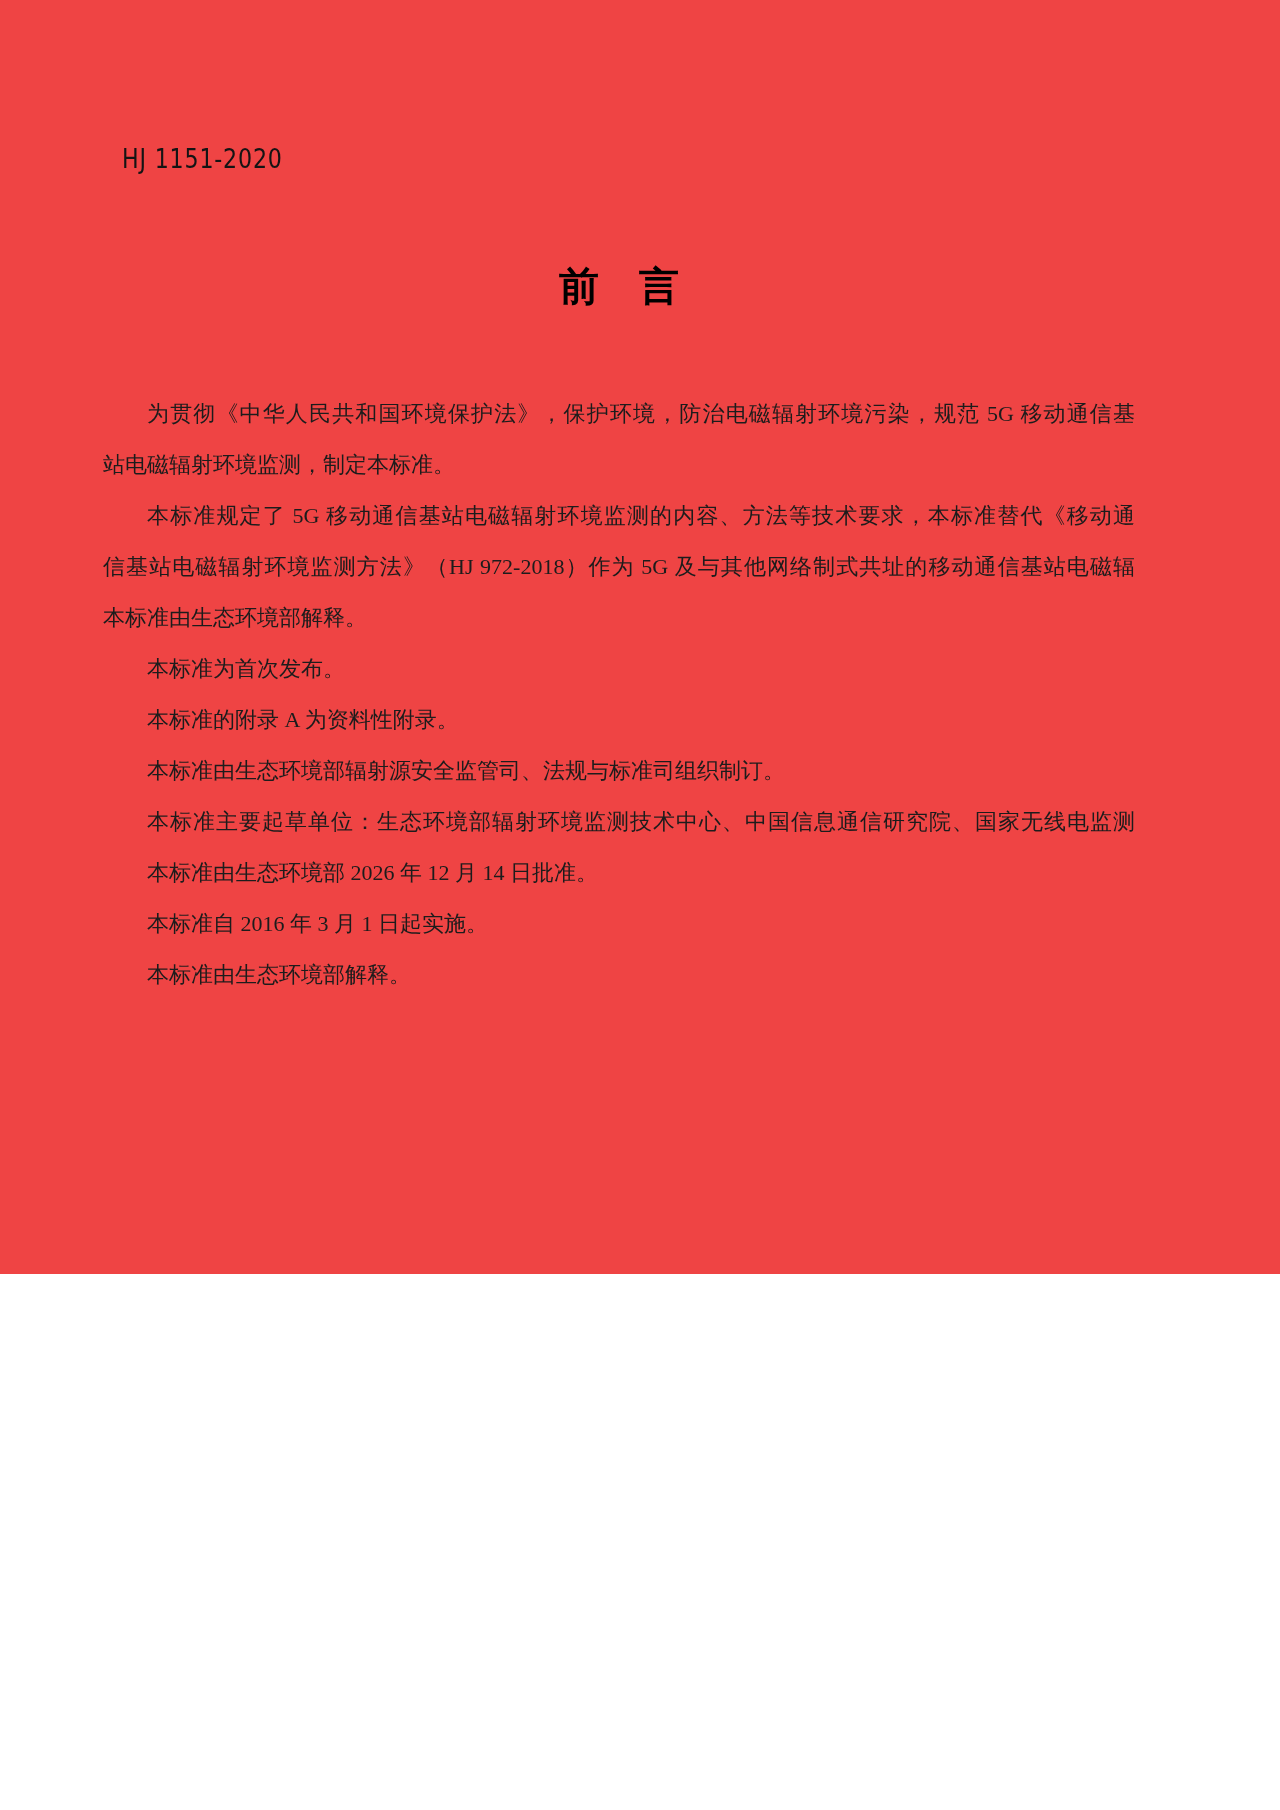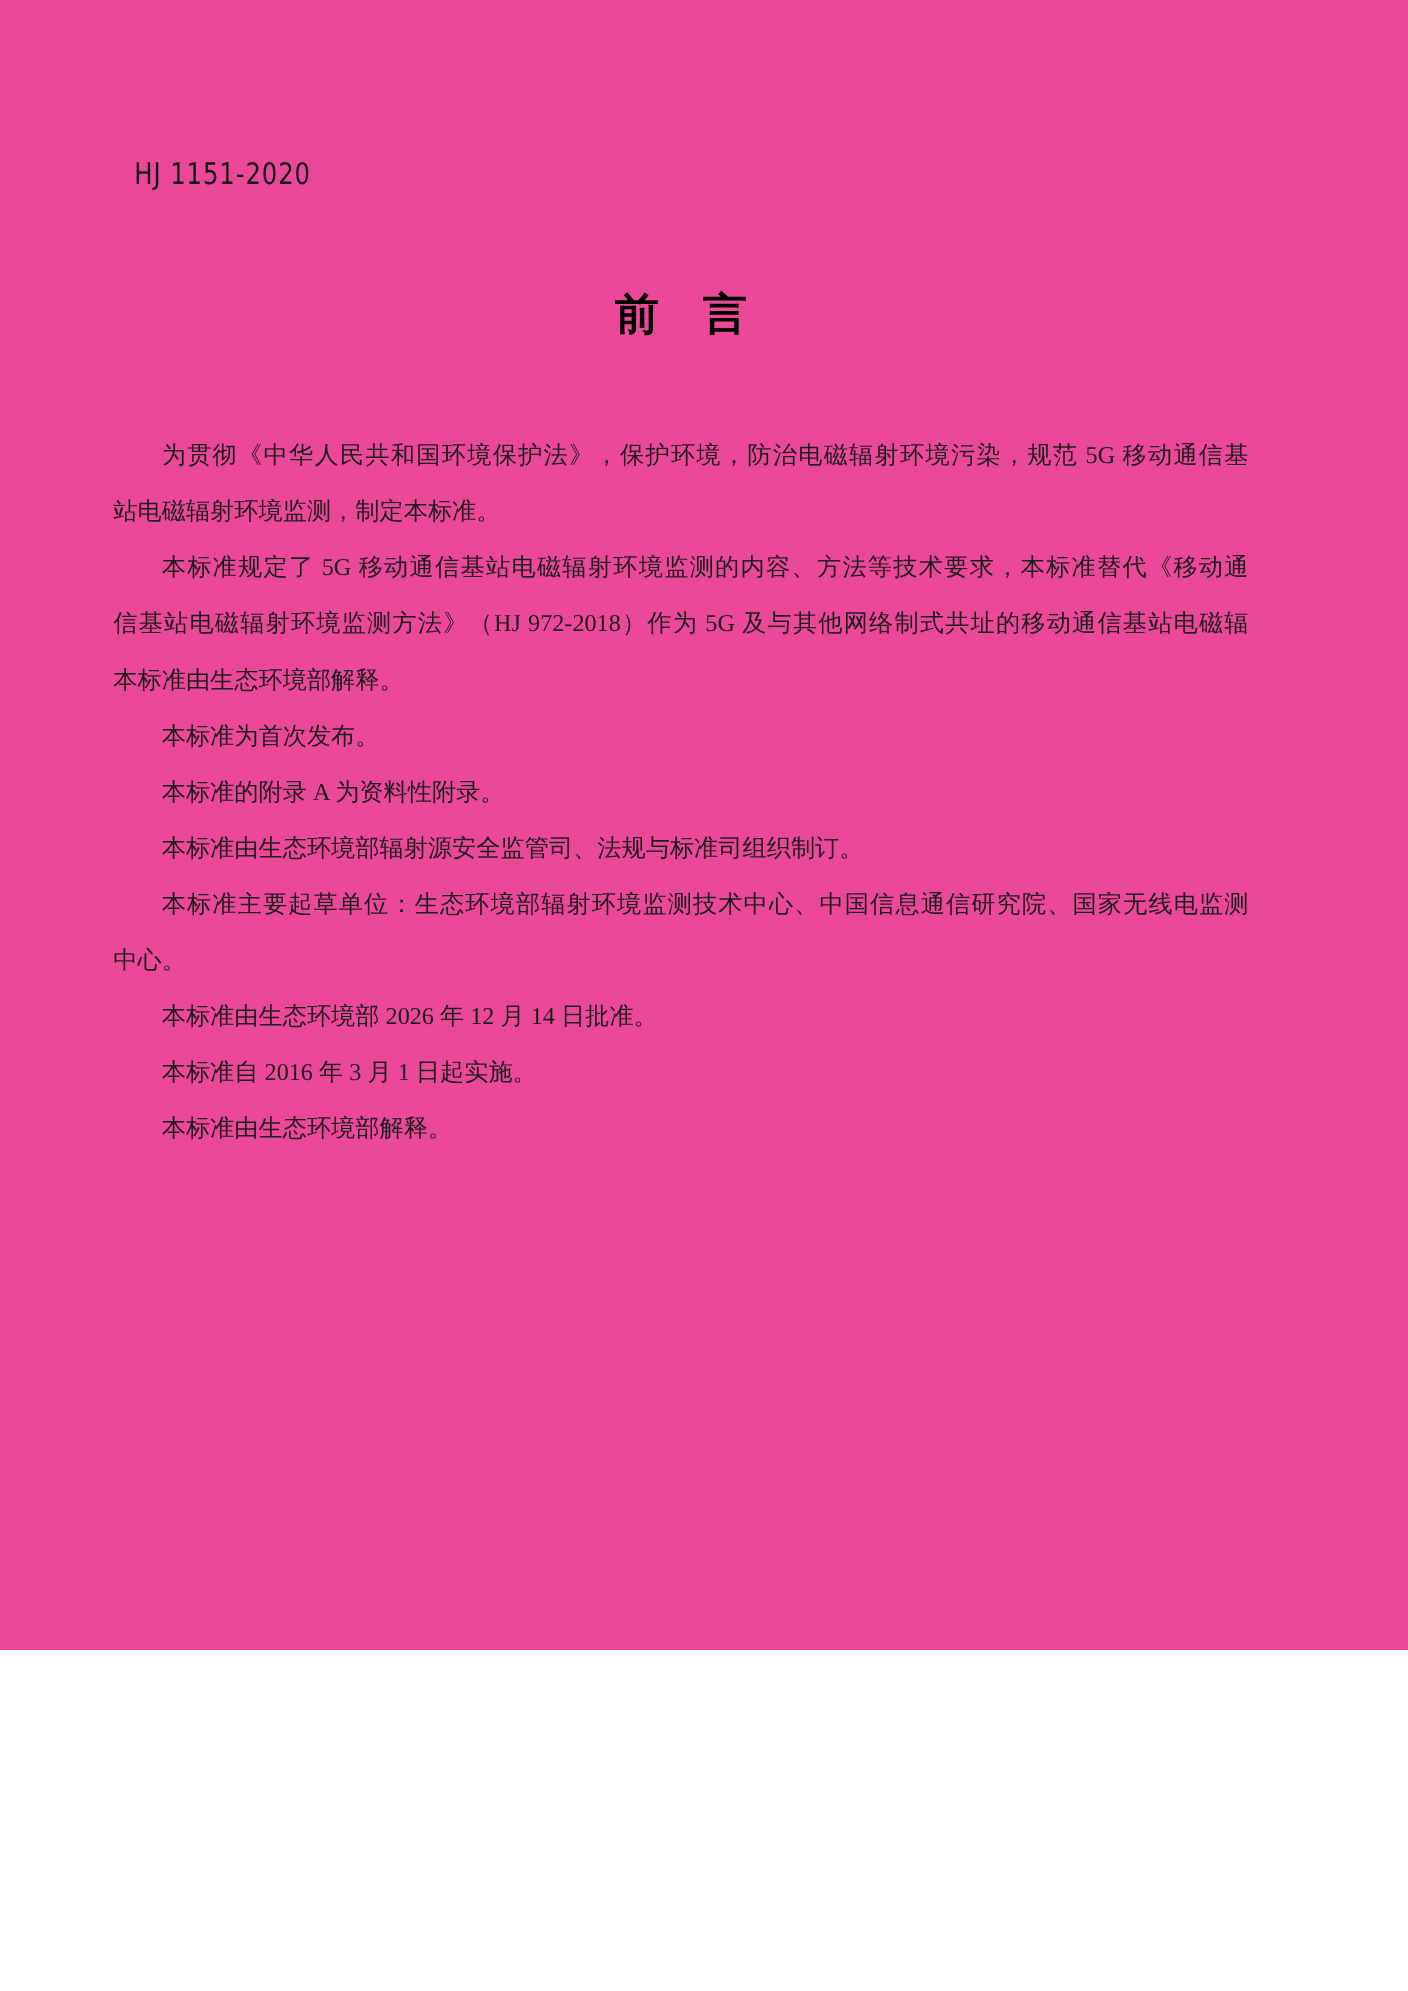--- a/index.html
+++ b/index.html
@@ -3,22 +3,22 @@
 <meta charset="utf-8">
 <style>
   html, body {
     margin: 0;
     padding: 0;
     background: #ffffff;
   }
   .page {
     position: relative;
     width: 1280px;
-    height: 1500px;
-    background: #ec4899;
+    height: 1274px;
+    background: #ef4444;
     overflow: hidden;
     font-family: "Liberation Serif", "DejaVu Serif", serif;
     color: #1a1a1a;
   }
   .doc-code {
     position: absolute;
     left: 122px;
     top: 143px;
     font-family: "DejaVu Sans", "Liberation Sans", sans-serif;
     font-size: 27px;
@@ -106,21 +106,20 @@
   <div class="doc-body">
       <div class="line first">为贯彻《中华人民共和国环境保护法》，保护环境，防治电磁辐射环境污染，规范 5G 移动通信基</div>
       <div class="line last">站电磁辐射环境监测，制定本标准。</div>
       <div class="line first">本标准规定了 5G 移动通信基站电磁辐射环境监测的内容、方法等技术要求，本标准替代《移动通</div>
       <div class="line">信基站电磁辐射环境监测方法》（HJ 972-2018）作为 5G 及与其他网络制式共址的移动通信基站电磁辐</div>
       <div class="line last">本标准由生态环境部解释。</div>
       <div class="line first last">本标准为首次发布。</div>
       <div class="line first last">本标准的附录 A 为资料性附录。</div>
       <div class="line first last">本标准由生态环境部辐射源安全监管司、法规与标准司组织制订。</div>
       <div class="line first">本标准主要起草单位：生态环境部辐射环境监测技术中心、中国信息通信研究院、国家无线电监测</div>
-      <div class="line last">中心。</div>
       <div class="line first last">本标准由生态环境部 2026 年 12 月 14 日批准。</div>
       <div class="line first last">本标准自 2016 年 3 月 1 日起实施。</div>
       <div class="line first last">本标准由生态环境部解释。</div>
     </div>
 
   <div class="page-number">ii</div>
 
   <div class="watermark">
     <span class="watermark-icon">
       <svg width="60" height="62" viewBox="0 0 60 62" xmlns="http://www.w3.org/2000/svg">

